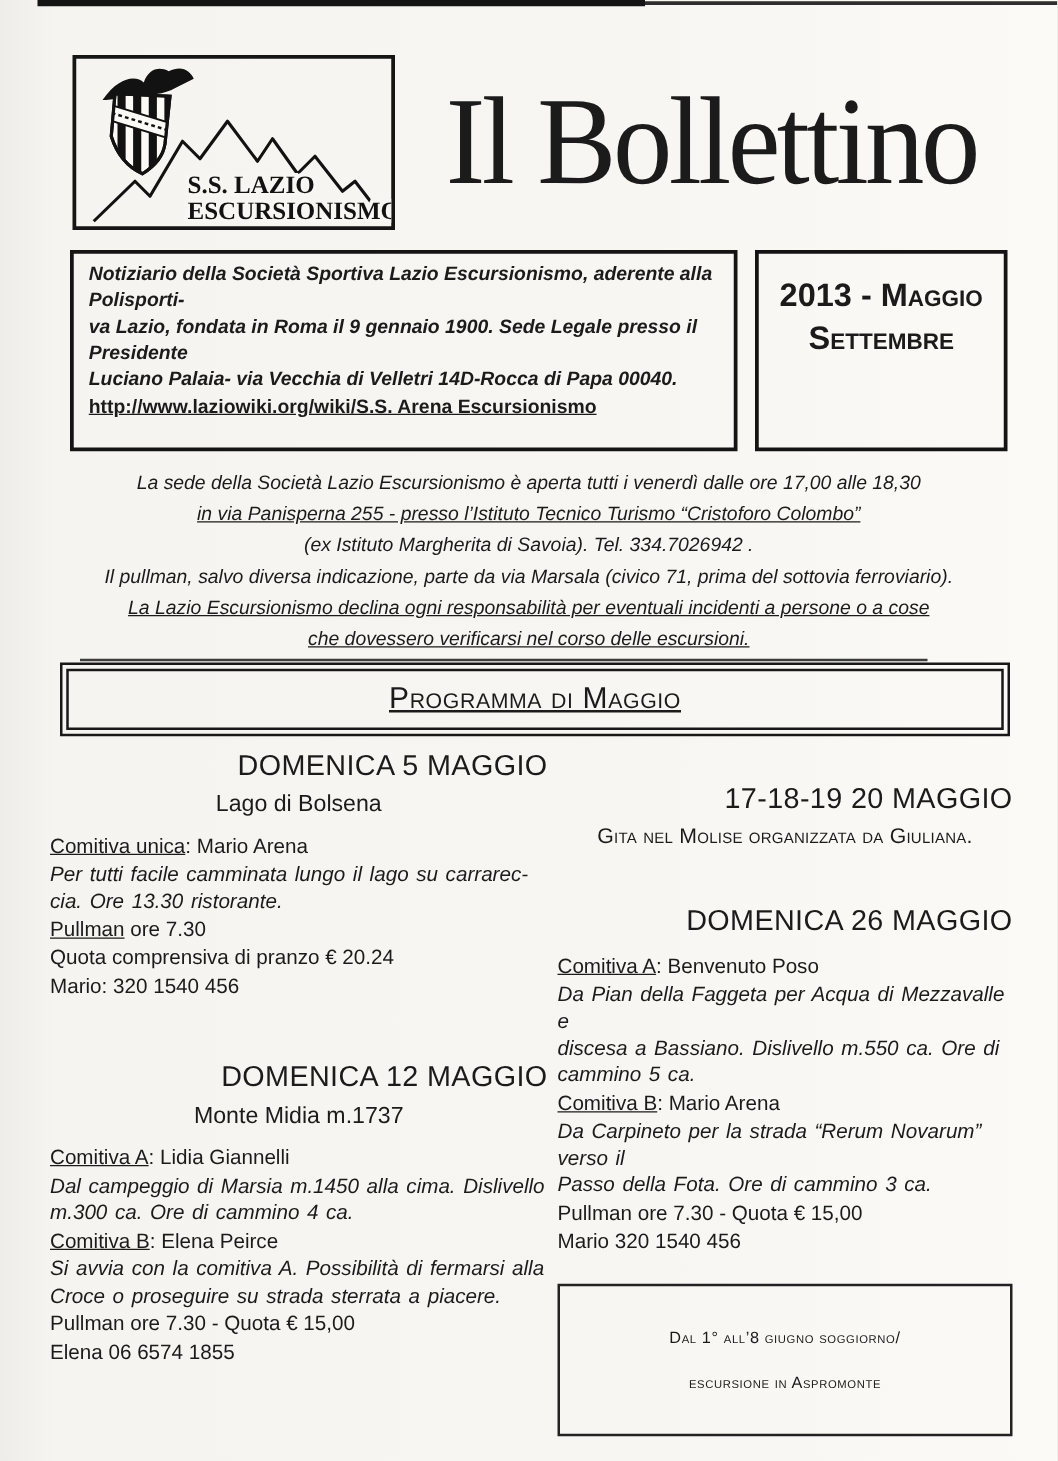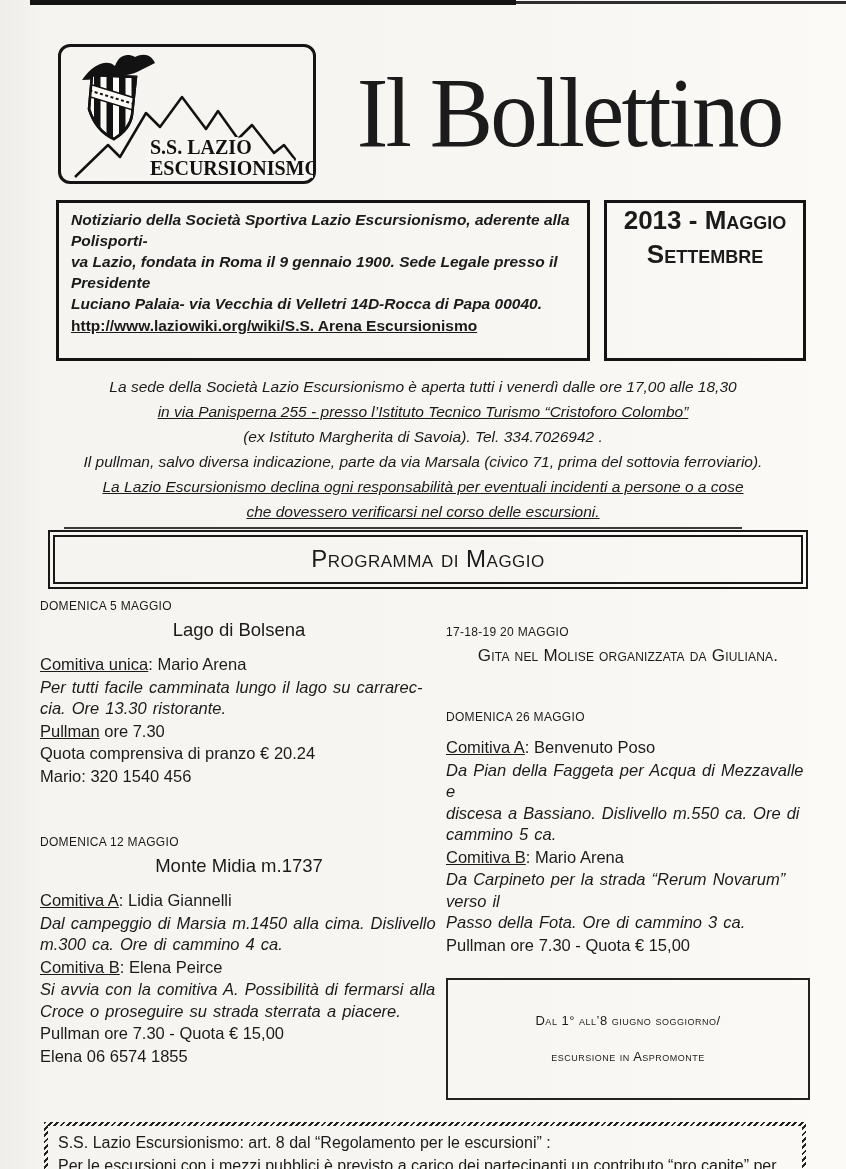--- a/index.html
+++ b/index.html
@@ -5,43 +5,43 @@
   html,body{margin:0;padding:0;background:#e9e8e4;}
   .page{
     position:relative;width:846px;height:1169px;margin:0 auto;overflow:hidden;
     background:linear-gradient(90deg,#eeede9 0%,#f5f4f0 5%,#f7f6f2 60%,#fbfaf7 100%);
     font-family:"Liberation Sans",sans-serif;color:#1b1b1b;
   }
   .scan-bar{position:absolute;top:0;left:30px;width:486px;height:5px;background:#141414;}
   .scan-bar-thin{position:absolute;top:1px;left:516px;right:0;height:3px;background:#2e2e2e;}
 
   .masthead{display:flex;align-items:flex-start;padding:44px 24px 0 58px;}
-  .logo-box{position:relative;flex:none;width:252px;height:134px;border:3px solid #151515;border-radius:12px;}
+  .logo-box{position:relative;flex:none;width:252px;height:134px;border:3px solid #151515;border-radius:0;}
   .logo-box svg{display:block;width:100%;height:100%;}
   .title{flex:1;margin:0;text-align:center;font-family:"Liberation Serif",serif;font-weight:400;
     font-size:100px;line-height:138px;letter-spacing:-3px;transform:scaleX(0.95);transform-origin:50% 0;}
 
   .info-row{display:flex;gap:14px;margin:16px 40px 0 56px;align-items:stretch;}
   .info-box{flex:1;border:3px solid #141414;padding:6px 12px 22px;font-style:italic;font-weight:bold;
     font-size:15.5px;line-height:21px;}
   .info-link{font-style:normal;text-decoration:underline;margin-top:1px;}
   .date-box{width:196px;border:3px solid #141414;text-align:center;font-weight:bold;
-    font-variant:small-caps;font-size:26px;line-height:34px;padding-top:0;}
+    font-variant:small-caps;font-size:26px;line-height:34px;padding-top:16px;}
 
   .notices{margin-top:13px;text-align:center;font-style:italic;font-size:15.5px;line-height:25px;}
   .u{text-decoration:underline;}
 
   .artifact-line{margin:3px 104px 0 64px;height:2px;background:#3b3b3b;}
 
   .program-outer{margin:1px 38px 0 48px;border:2px solid #181818;padding:3px;}
   .program-inner{border:2px solid #181818;text-align:center;padding:8px 0 9px;
-    font-variant:small-caps;font-size:24px;letter-spacing:0.5px;}
+    font-variant:small-caps;font-size:24px;letter-spacing:0.5px;text-decoration:underline;}
 
   .columns{display:grid;grid-template-columns:398px 1fr;column-gap:8px;margin:6px 36px 0 40px;}
-  .ev-title{text-align:left;font-size:12px;letter-spacing:0.3px;}
+  .ev-title{text-align:right;font-size:23px;letter-spacing:0.3px;}
   .ev-sub{text-align:center;font-size:18.5px;margin-top:6px;}
   .ev-sub-sc{text-align:center;font-variant:small-caps;font-size:17px;margin-top:7px;letter-spacing:0.2px;}
   .body{font-size:16.5px;line-height:21.5px;margin-top:13px;}
   .body > div{margin-top:1px;}
   .lines{white-space:pre-line;}
   .just{word-spacing:1.5px;font-style:italic;}
   .lbl{text-decoration:underline;}
 
   .ev-may5{margin-top:4px;}
   .ev-may12{margin-top:48px;}
@@ -162,20 +162,21 @@
         <div class="ev-title">DOMENICA 26 MAGGIO</div>
         <div class="body">
           <div><span class="lbl">Comitiva A</span><span>: Benvenuto Poso</span></div>
           <div class="lines just">Da Pian della Faggeta per Acqua di Mezzavalle e
 discesa a Bassiano. Dislivello m.550 ca. Ore di
 cammino 5 ca.</div>
           <div><span class="lbl">Comitiva B</span><span>: Mario Arena</span></div>
           <div class="lines just">Da Carpineto per la strada “Rerum Novarum” verso il
 Passo della Fota. Ore di cammino 3 ca.</div>
           <div>Pullman ore 7.30 - Quota € 15,00</div>
+          <div>Mario 320 1540 456</div>
         </div>
       </section>
 
       <section class="june-box">
         <div class="lines">Dal 1° all’8 giugno soggiorno/
 escursione in Aspromonte</div>
       </section>
     </div>
 
   </div>

